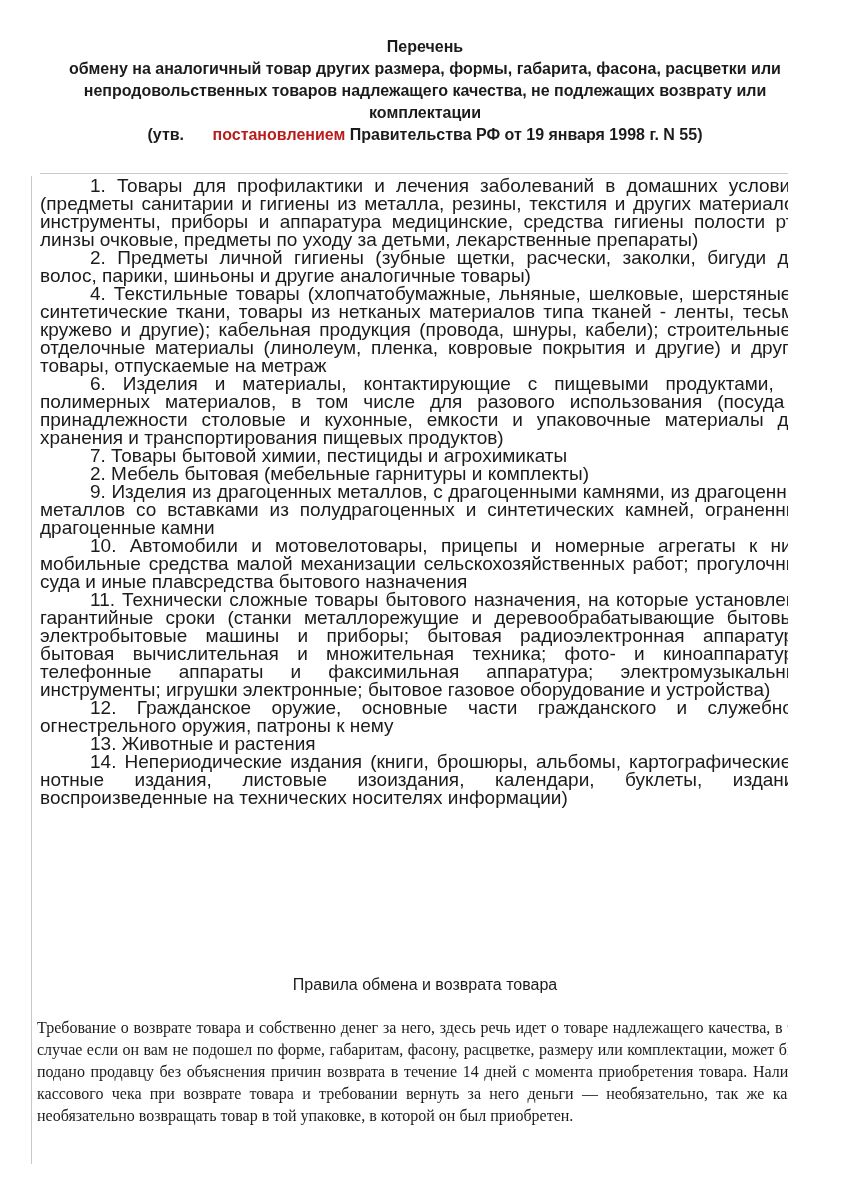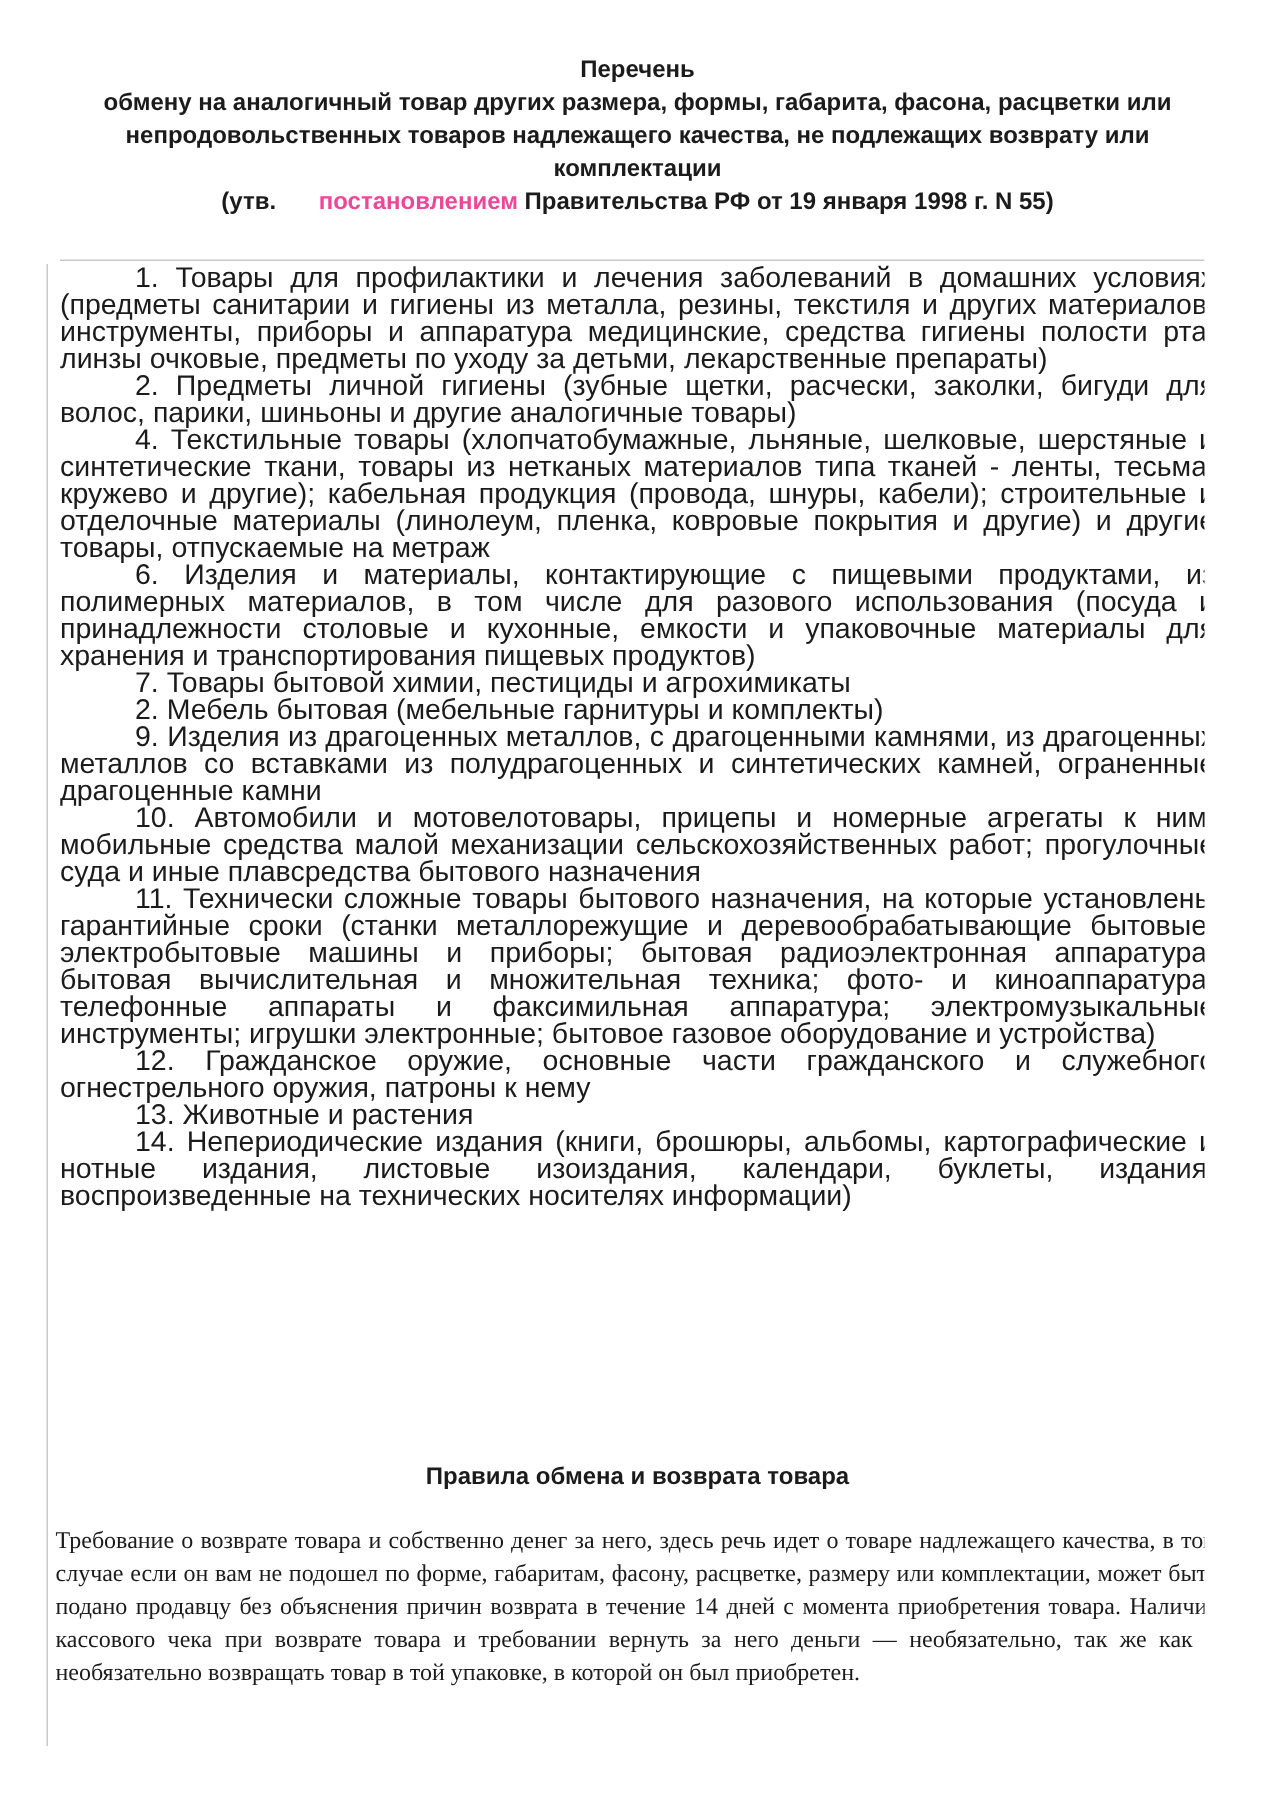--- a/index.html
+++ b/index.html
@@ -4,21 +4,20 @@
 <style>
   html,body { margin:0; padding:0; background:#ffffff; }
   .page {
     position:relative;
     width:788px;
     height:1202px;
     background:#ffffff;
     font-family:"Liberation Sans", sans-serif;
     color:#1b1b1b;
     overflow:hidden;
-    padding-left:15px;
   }
   .title-block {
     position:absolute;
     top:36px;
     left:40px;
     width:770px;
     text-align:center;
     font-weight:bold;
     font-size:16px;
     line-height:22px;
@@ -61,37 +60,37 @@
   .goods-list p {
     margin:0;
     text-indent:50px;
   }
   .rules-heading {
     position:absolute;
     top:963px;
     left:40px;
     width:770px;
     text-align:center;
-    font-weight:bold;
+    font-weight:normal;
     font-size:16px;
     color:#1b1b1b;
   }
   .rules-para {
     position:absolute;
     top:1001px;
     left:37px;
     width:775px;
     font-size:16px;
     line-height:22px;
     text-align:justify;
     color:#1b1b1b;
     font-family:Liberation Serif, serif;
   }
   .doc-link {
-    color:#ec4899;
+    color:#b91c1c;
     text-decoration:none;
     cursor:pointer;
     margin-left:24px;
   }
 </style>
 </head>
 <body>
 
 <div class="page">
 

